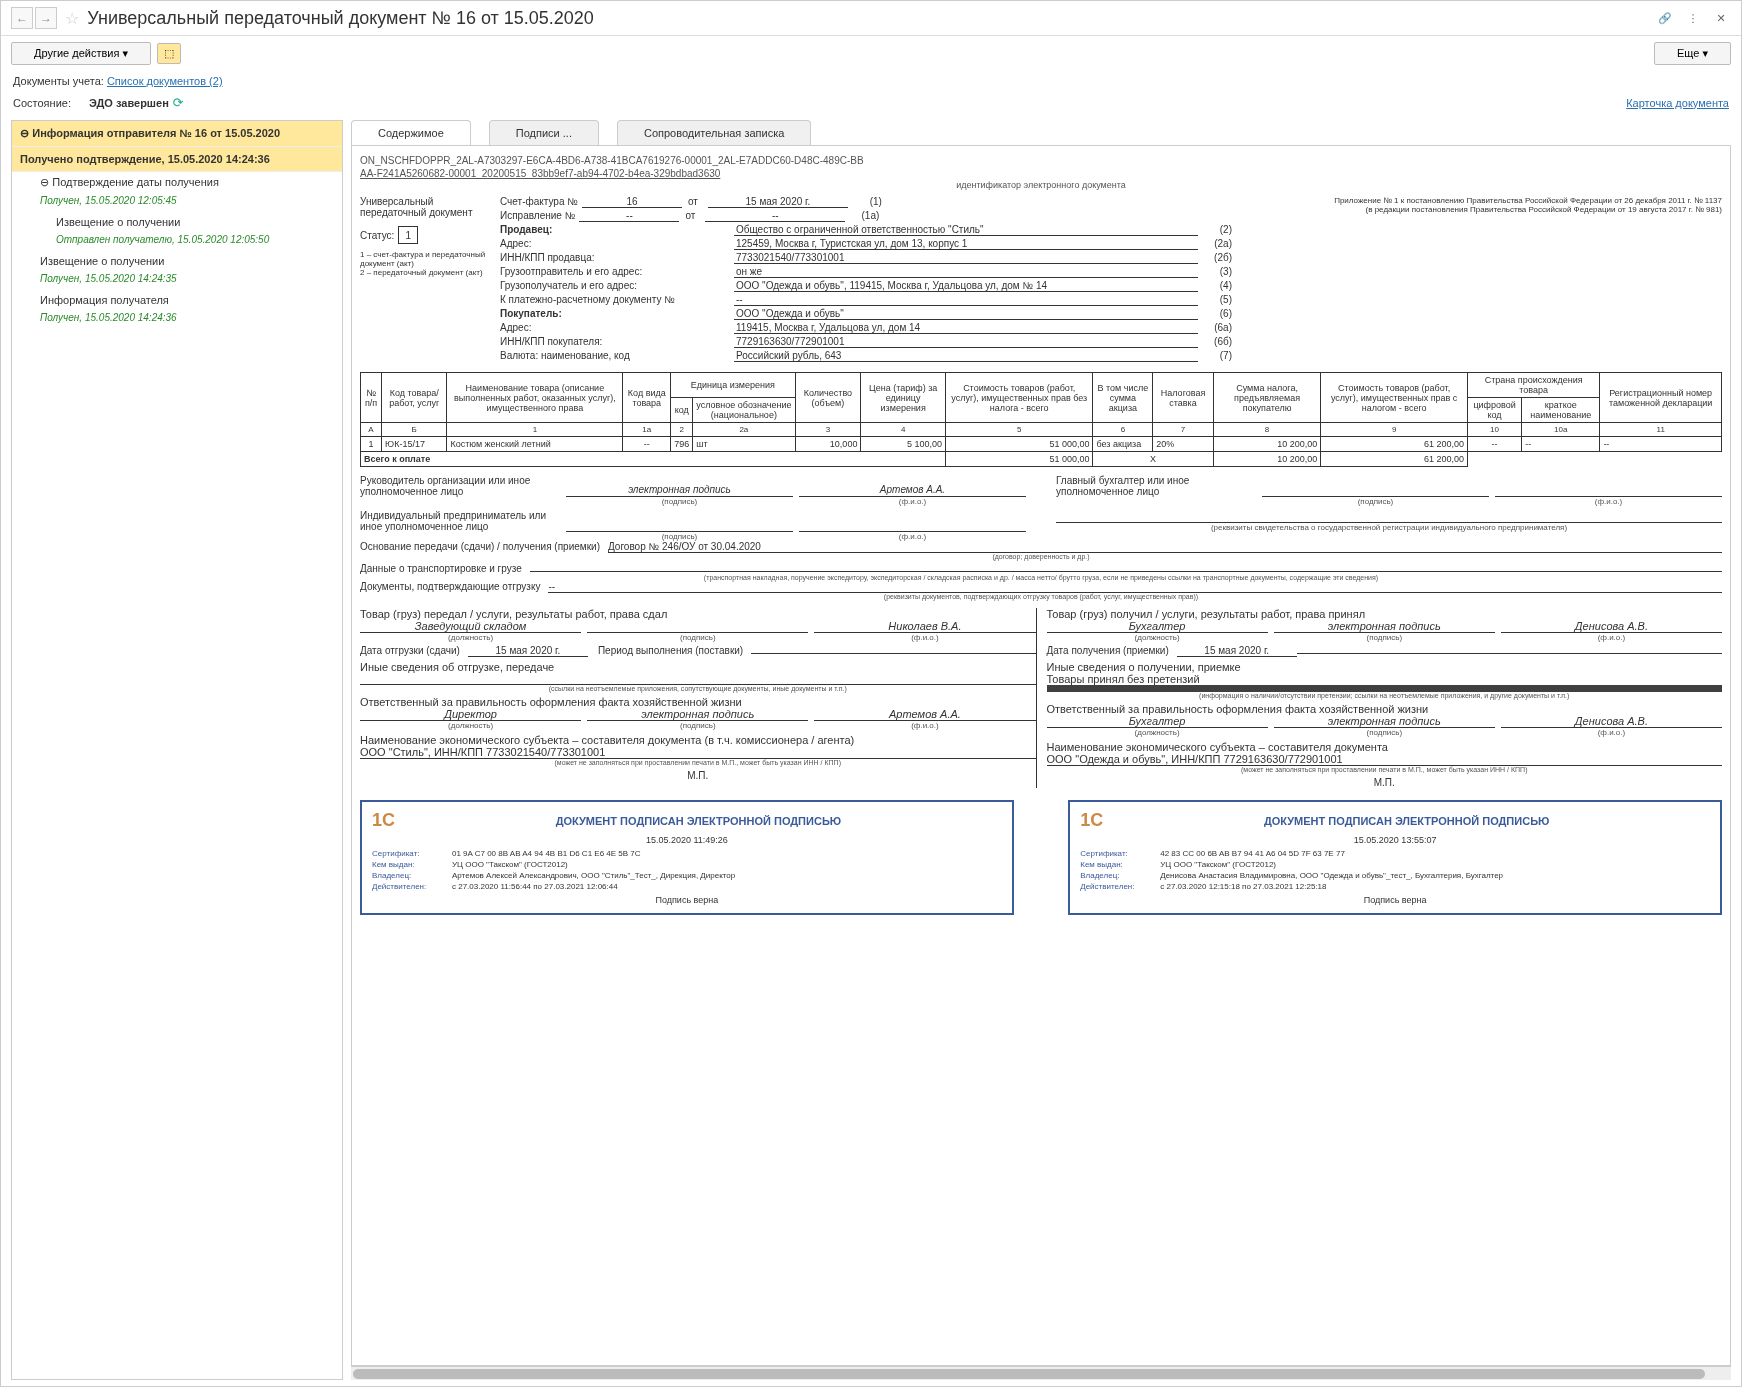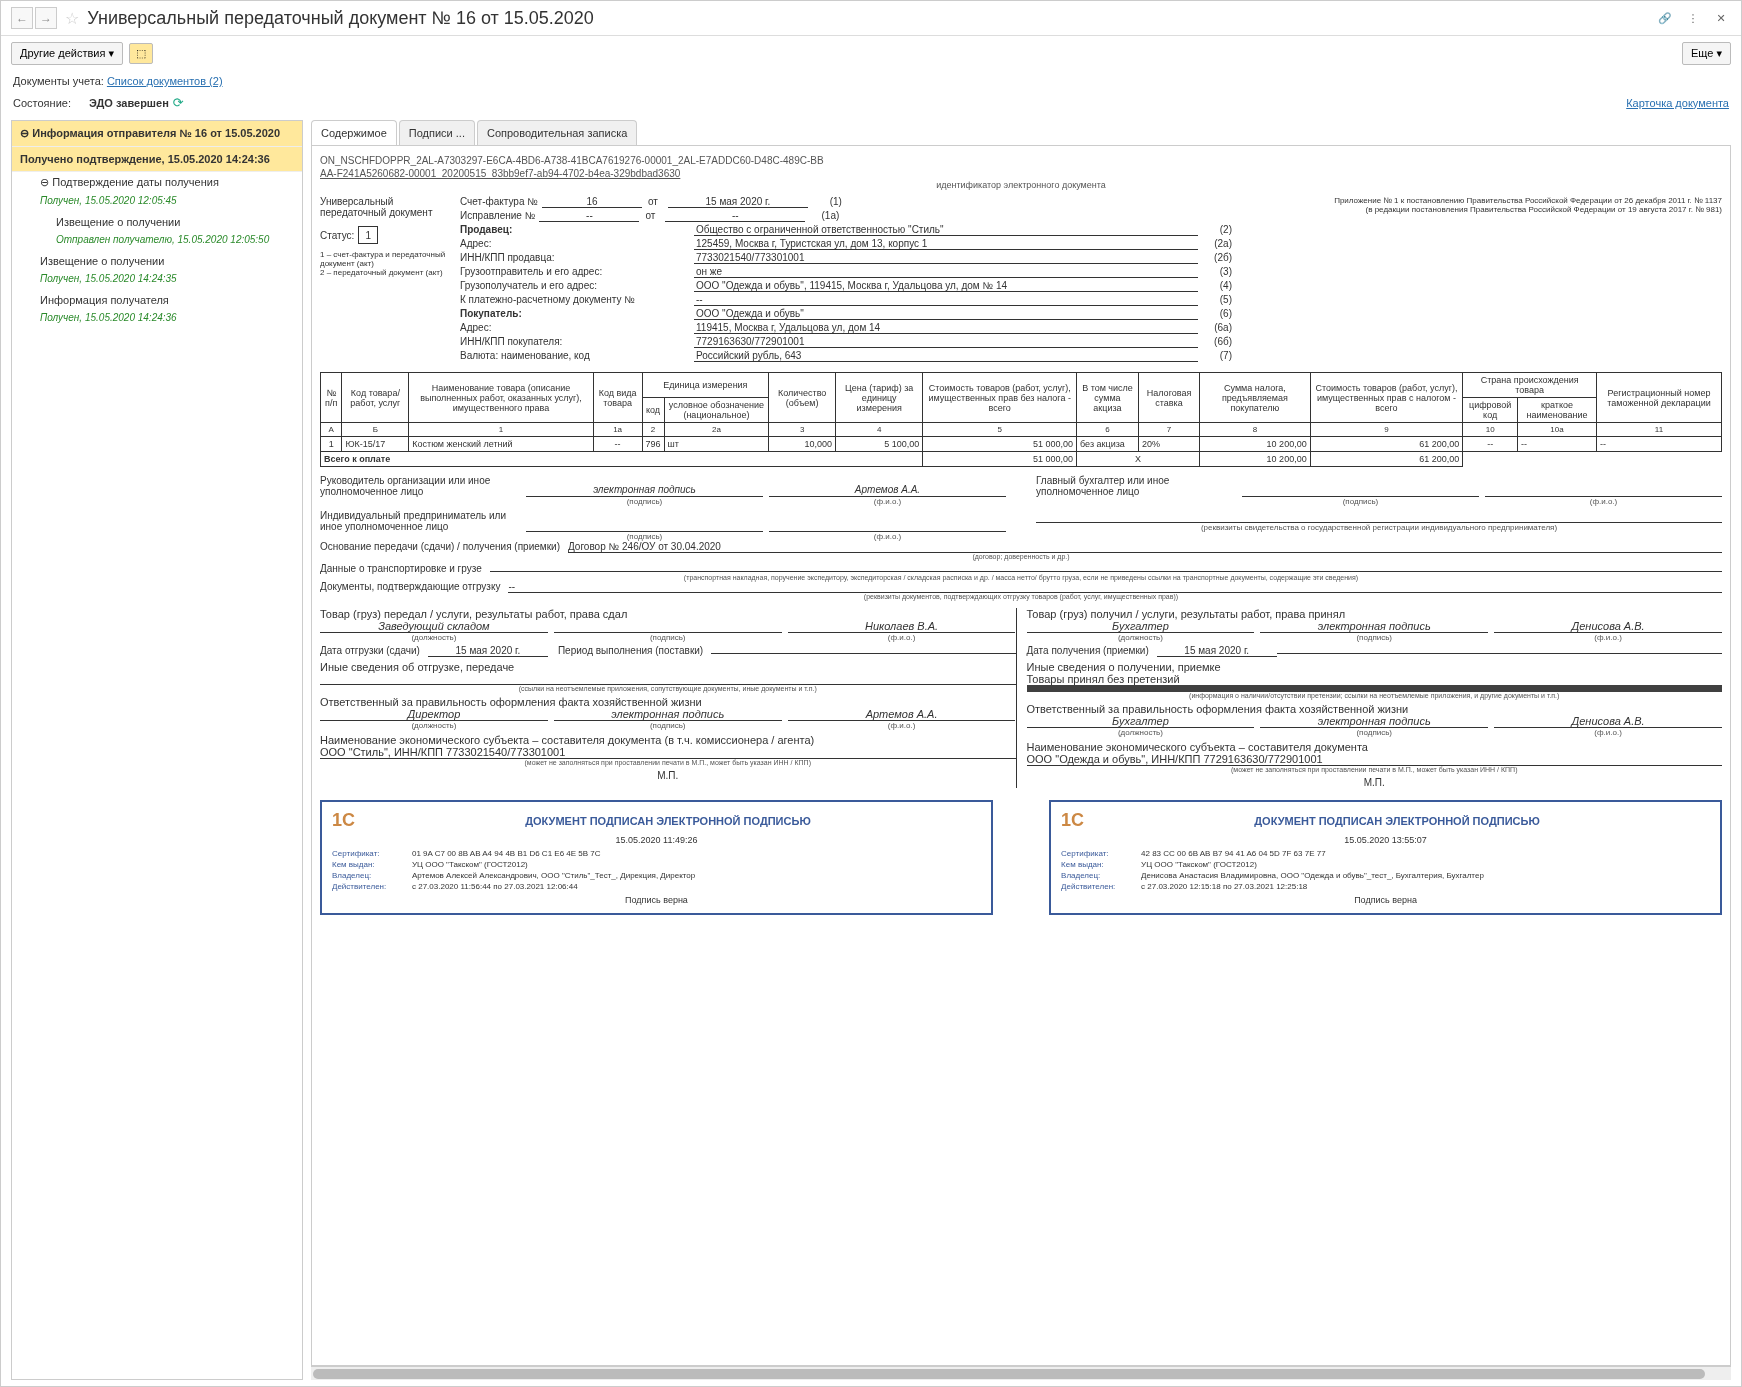--- a/index.html
+++ b/index.html
@@ -6,43 +6,43 @@
 body { font-family: Arial, sans-serif; font-size: 11px; background: #fff; color: #333; }
 .window { width: 1742px; height: 1387px; display: flex; flex-direction: column; border: 1px solid #ccc; }
 .titlebar { display: flex; align-items: center; padding: 6px 10px; border-bottom: 1px solid #ddd; }
 .titlebar .nav { display: flex; gap: 2px; margin-right: 8px; }
 .nav-btn { width: 22px; height: 22px; border: 1px solid #ccc; background: #f8f8f8; display: flex; align-items: center; justify-content: center; cursor: pointer; font-size: 12px; color: #888; }
 .star { font-size: 16px; color: #ccc; margin-right: 8px; cursor: pointer; }
 .title { font-size: 18px; font-weight: normal; }
 .titlebar-right { margin-left: auto; display: flex; gap: 8px; align-items: center; }
 .icon-btn { width: 20px; height: 20px; display: flex; align-items: center; justify-content: center; cursor: pointer; color: #666; }
 .toolbar { display: flex; align-items: center; padding: 6px 10px; gap: 6px; }
-.btn { padding: 4px 8px; border: 1px solid #bbb; background: #f5f5f5; cursor: pointer; border-radius: 2px; font-size: 11px; }
+.btn { padding: 4px 22px; border: 1px solid #bbb; background: #f5f5f5; cursor: pointer; border-radius: 2px; font-size: 11px; }
 .btn.small { padding: 3px 6px; }
 .btn.yellow { background: #ffe89c; }
 .toolbar .spacer { flex: 1; }
 .info-row { padding: 4px 12px; font-size: 11px; }
 .info-row a { color: #2970b1; text-decoration: underline; }
 .state-row { display: flex; align-items: center; padding: 4px 12px; font-size: 11px; }
 .state-row .spacer { flex: 1; }
 .state-row a { color: #2970b1; text-decoration: underline; }
 .state-label { margin-right: 18px; }
 .state-value { font-weight: bold; margin-right: 4px; }
 .refresh { color: #2a8; cursor: pointer; font-size: 13px; }
 .body { display: flex; flex: 1; overflow: hidden; }
-.sidebar { width: 292px; border: 1px solid #ccc; margin: 6px 4px 6px 10px; overflow-y: auto; font-size: 11px; }
+.sidebar { width: 332px; border: 1px solid #ccc; margin: 6px 4px 6px 10px; overflow-y: auto; font-size: 11px; }
 .sb-item { padding: 6px 8px; border-bottom: 1px solid #eee; }
 .sb-item.hl { background: #ffe89c; font-weight: bold; }
 .sb-item.confirm { background: #ffe89c; font-weight: bold; }
 .sb-sub { padding: 4px 8px 4px 28px; }
 .sb-status { color: #2a8a2a; font-style: italic; font-size: 10px; padding: 2px 8px 6px 28px; }
 .sb-sub2 { padding: 4px 8px 4px 44px; }
 .main { flex: 1; display: flex; flex-direction: column; margin: 6px 10px 6px 4px; overflow: hidden; }
 .tabs { display: flex; border-bottom: 1px solid #ccc; }
-.tab { padding: 6px 9px; border: 1px solid #ccc; border-bottom: none; margin-right: 2px; background: #f0f0f0; cursor: pointer; font-size: 11px; border-radius: 4px 4px 0 0; }
+.tab { padding: 6px 26px; border: 1px solid #ccc; border-bottom: none; margin-right: 18px; background: #f0f0f0; cursor: pointer; font-size: 11px; border-radius: 4px 4px 0 0; }
 .tab.active { background: #fff; }
 .content { flex: 1; overflow: auto; border: 1px solid #ccc; border-top: none; padding: 8px; background: #fff; }
 .doc-id { font-size: 10px; color: #555; line-height: 1.3; }
 .doc-id-label { text-align: center; font-size: 9px; color: #555; margin-bottom: 6px; }
 .header-grid { display: flex; gap: 10px; margin-bottom: 8px; }
 .left-col { width: 130px; font-size: 10px; }
 .left-col .box { border: 1px solid #333; width: 20px; height: 18px; display: inline-flex; align-items: center; justify-content: center; margin-left: 4px; }
 .left-col .note { font-size: 8px; margin-top: 6px; }
 .mid-col { flex: 1; }
 .right-col { width: 480px; font-size: 8px; text-align: right; }

